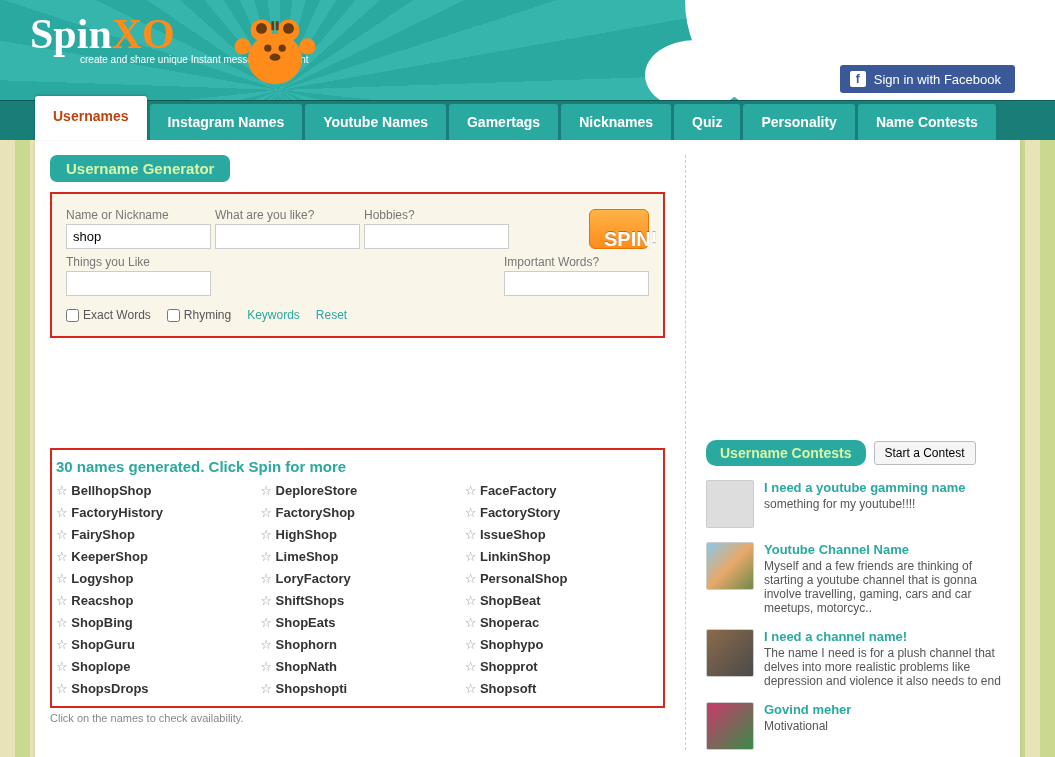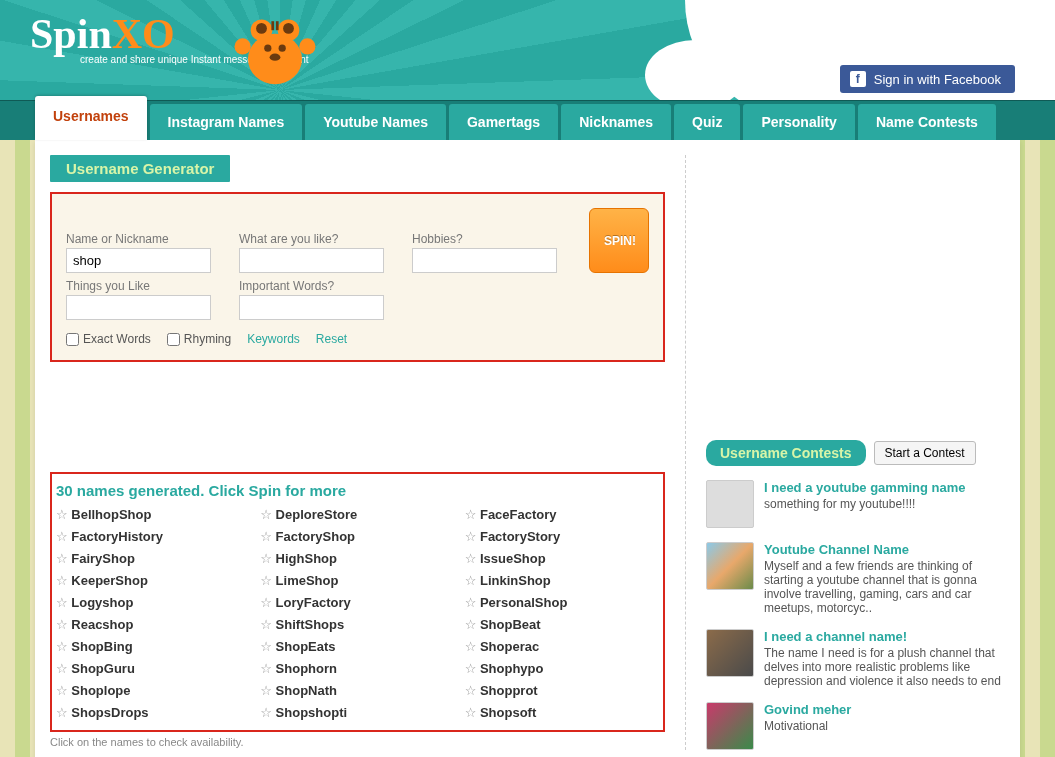--- a/index.html
+++ b/index.html
@@ -111,52 +111,52 @@
 .main-col { flex: 1; }
 .side-col { width: 320px; border-left: 1px dashed #ccc; padding-left: 20px; }
 
 .panel-title {
   display: inline-block;
   background: #2aa9a0;
   color: #d8f5a8;
   font-weight: bold;
   font-size: 15px;
   padding: 5px 16px;
-  border-radius: 1px;
+  border-radius: 7px;
   margin-bottom: 10px;
 }
 
 .form-box {
   background: #faf5e9;
   border: 2px solid #d9261c;
   padding: 14px;
 }
-.form-row { display: flex; gap: 28px; align-items: flex-end; }
+.form-row { display: flex; gap: 4px; align-items: flex-end; justify-content: space-between; }
 .field { display: flex; flex-direction: column; }
 .field label { color: #777; font-size: 12px; margin-bottom: 2px; }
 .field input {
   border: 1px solid #ccc;
   padding: 4px 6px;
   font-size: 13px;
   width: 145px;
   background: #fff;
 }
 .spin-btn {
   background: linear-gradient(to bottom, #ffb347, #ff8c1a);
   border: 1px solid #e67300;
   border-radius: 6px;
   color: #fff;
   font-weight: bold;
-  font-size: 12px;
+  font-size: 20px;
   padding: 18px 14px;
   cursor: pointer;
   text-shadow: 0 -1px 0 rgba(0,0,0,.3);
   margin-left: auto;
   width: 60px;
-  height: 65px;
+  height: 40px;
 }
 .form-row2 { margin-top: 6px; }
 .opts { margin-top: 12px; font-size: 12px; color: #555; display: flex; gap: 16px; align-items: center; }
 .opts label { display: flex; align-items: center; gap: 4px; }
 .opts a { color: #2aa9a0; text-decoration: none; }
 
 .gen-head { color: #2aa9a0; font-weight: bold; font-size: 15px; margin: 120px 0 12px; }
 .name-grid {
   display: grid;
   grid-template-columns: repeat(3, 1fr);

